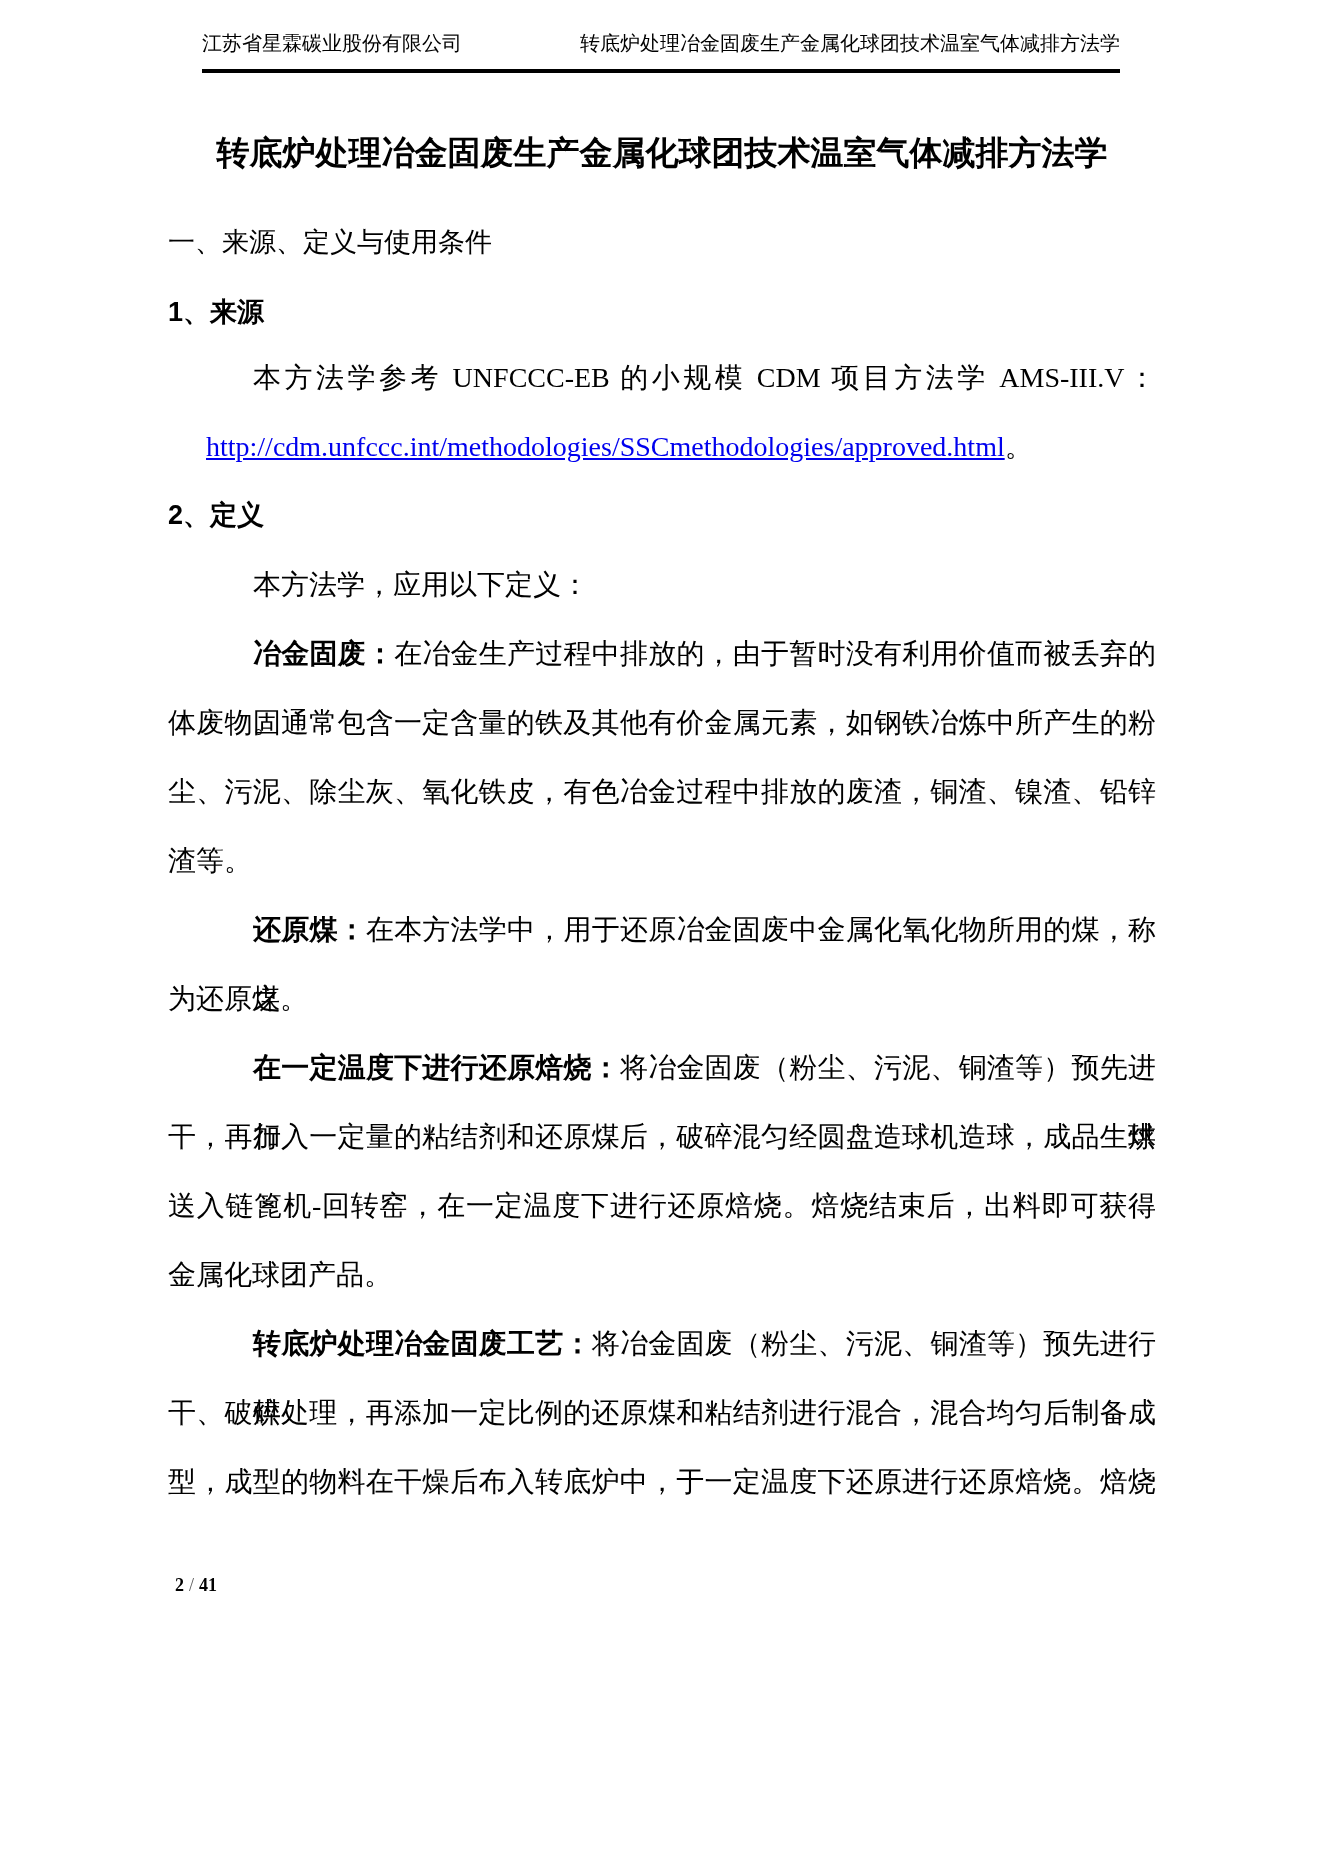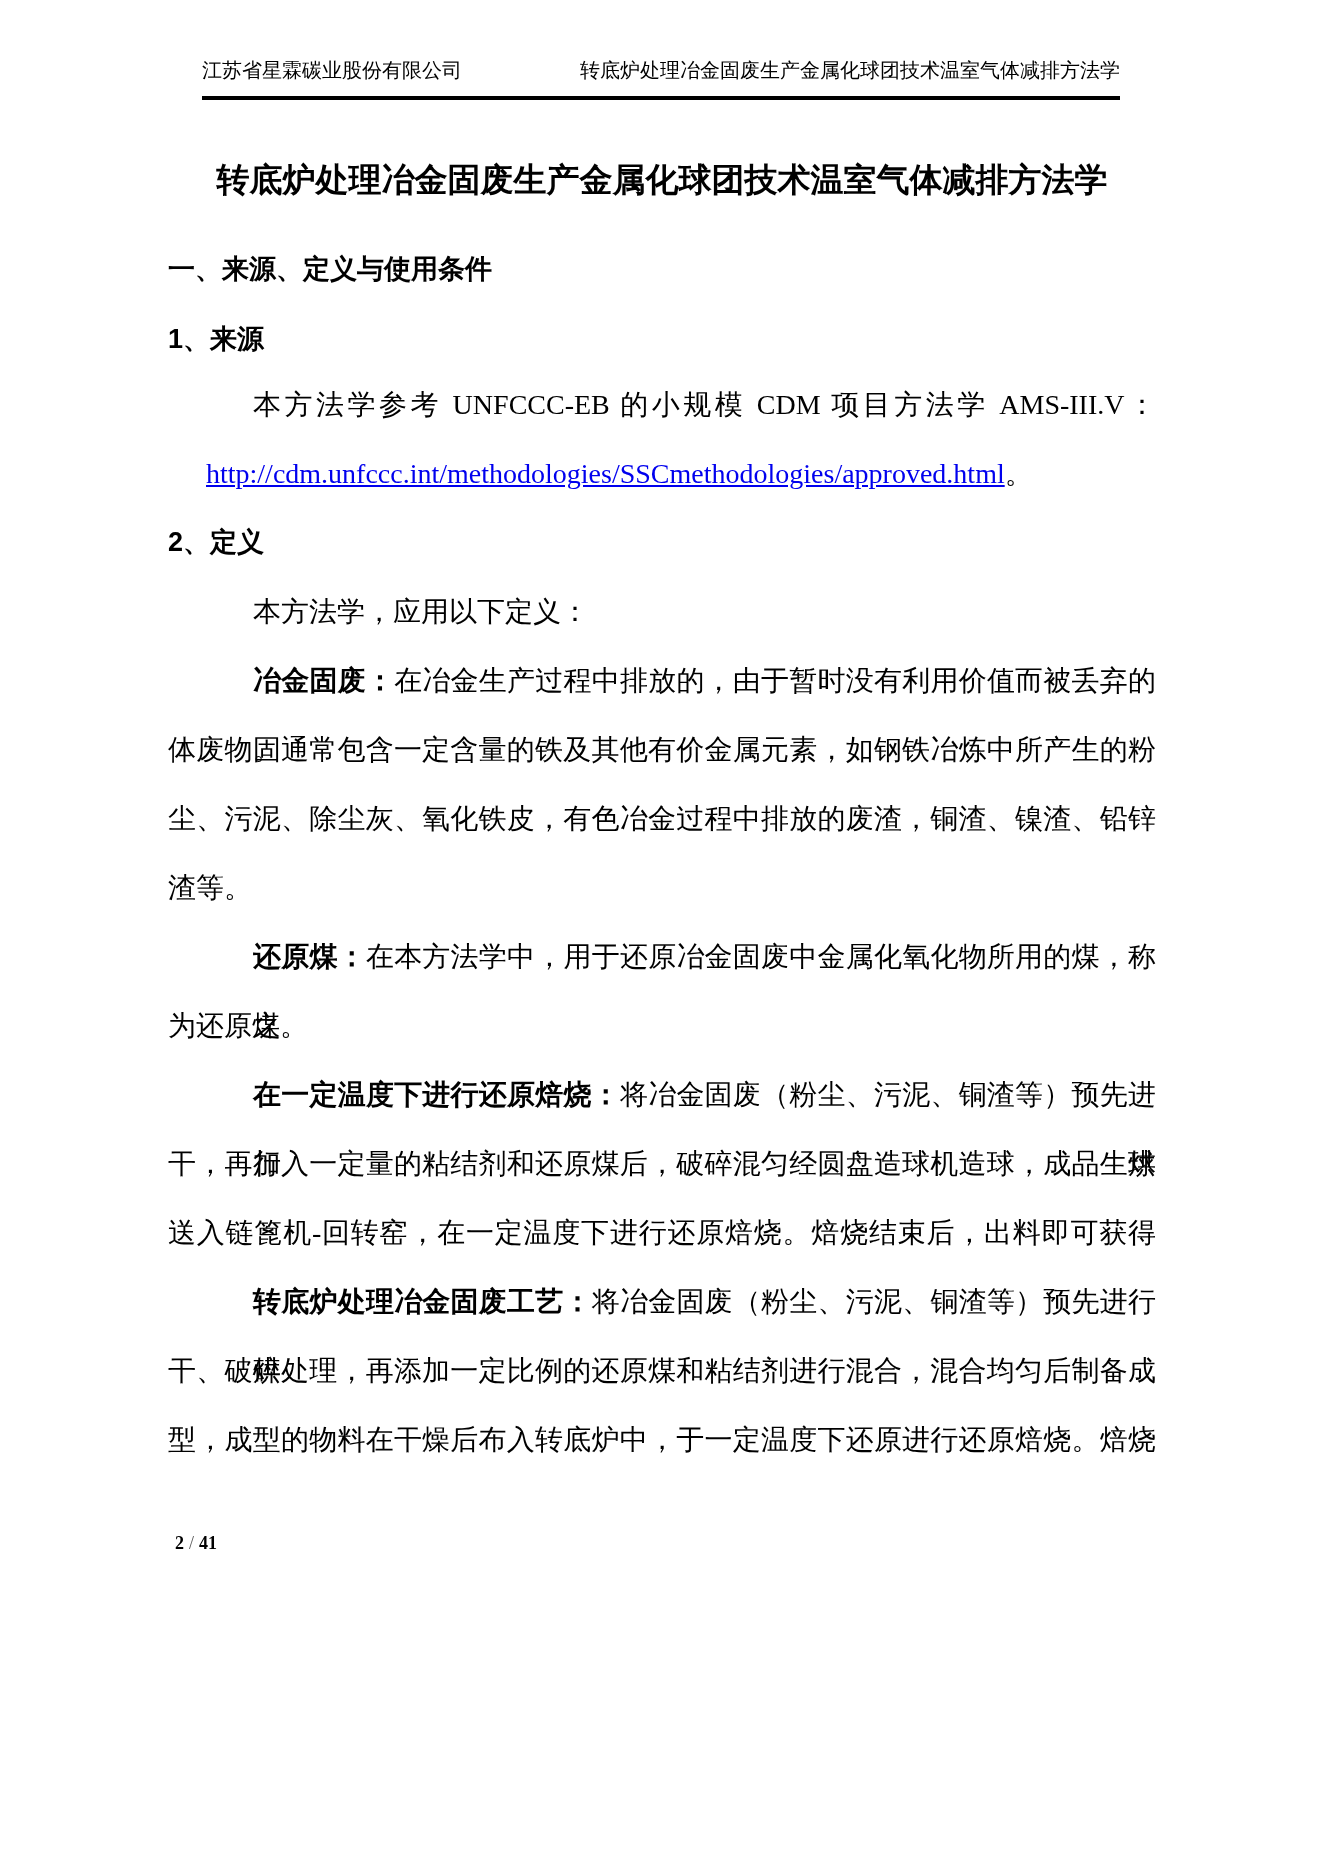--- a/index.html
+++ b/index.html
@@ -3,35 +3,35 @@
 <meta charset="utf-8">
 <style>
   html,body{margin:0;padding:0;}
   body{
     width:1323px;height:1871px;background:#ffffff;color:#000;
     font-family:"Liberation Serif","DejaVu Serif",serif;
     overflow:hidden;position:relative;
   }
   .header{
     margin:0 203px 0 202px;
-    padding-top:57px;padding-bottom:13px;
+    padding-top:30px;padding-bottom:13px;
     border-bottom:4px solid #000;
     display:flex;justify-content:space-between;align-items:flex-end;
     font-size:20px;line-height:26px;
   }
   .doc-title{
     margin:60px 167px 0 168px;
     text-align:center;
     font-size:33px;font-weight:bold;line-height:40px;
     font-family:"Liberation Sans","DejaVu Sans",sans-serif;
   }
   .content{margin-left:168px;width:988px;}
   .h-sec{
     margin-top:52px;
-    font-size:27px;font-weight:bold;line-height:34px;
+    font-size:27px;font-weight:normal;line-height:34px;
     font-family:"Liberation Sans","DejaVu Sans",sans-serif;
   }
   .h-sub{
     margin-top:36px;
     font-size:27px;font-weight:bold;line-height:34px;
     font-family:"Liberation Sans","DejaVu Sans",sans-serif;
   }
   .body-lines{margin-top:14px;}
   .bline{height:69px;line-height:69px;font-size:28px;}
   .jl{text-align:justify;text-align-last:justify;}
@@ -85,20 +85,21 @@
     <div class="bline jl">体废物。通常包含一定含量的铁及其他有价金属元素，如钢铁冶炼中所产生的粉</div>
     <div class="bline jl">尘、污泥、除尘灰、氧化铁皮，有色冶金过程中排放的废渣，铜渣、镍渣、铅锌</div>
     <div class="bline">渣等。</div>
 
     <div class="bline jl ind"><span class="term">还原煤：</span><span>在本方法学中，用于还原冶金固废中金属化氧化物所用的煤，称之</span></div>
     <div class="bline">为还原煤。</div>
 
     <div class="bline jl ind"><span class="term">在一定温度下进行还原焙烧：</span><span>将冶金固废（粉尘、污泥、铜渣等）预先进行烘</span></div>
     <div class="bline jl">干，再加入一定量的粘结剂和还原煤后，破碎混匀经圆盘造球机造球，成品生球</div>
     <div class="bline jl">送入链篦机-回转窑，在一定温度下进行还原焙烧。焙烧结束后，出料即可获得</div>
+    <div class="bline">金属化球团产品。</div>
 
     <div class="bline jl ind"><span class="term">转底炉处理冶金固废工艺：</span><span>将冶金固废（粉尘、污泥、铜渣等）预先进行烘</span></div>
     <div class="bline jl">干、破碎处理，再添加一定比例的还原煤和粘结剂进行混合，混合均匀后制备成</div>
     <div class="bline jl">型，成型的物料在干燥后布入转底炉中，于一定温度下还原进行还原焙烧。焙烧</div>
 
   </div>
 </div>
 
 <div class="footer">
   <span>2</span><span class="sep">/</span><span>41</span>

